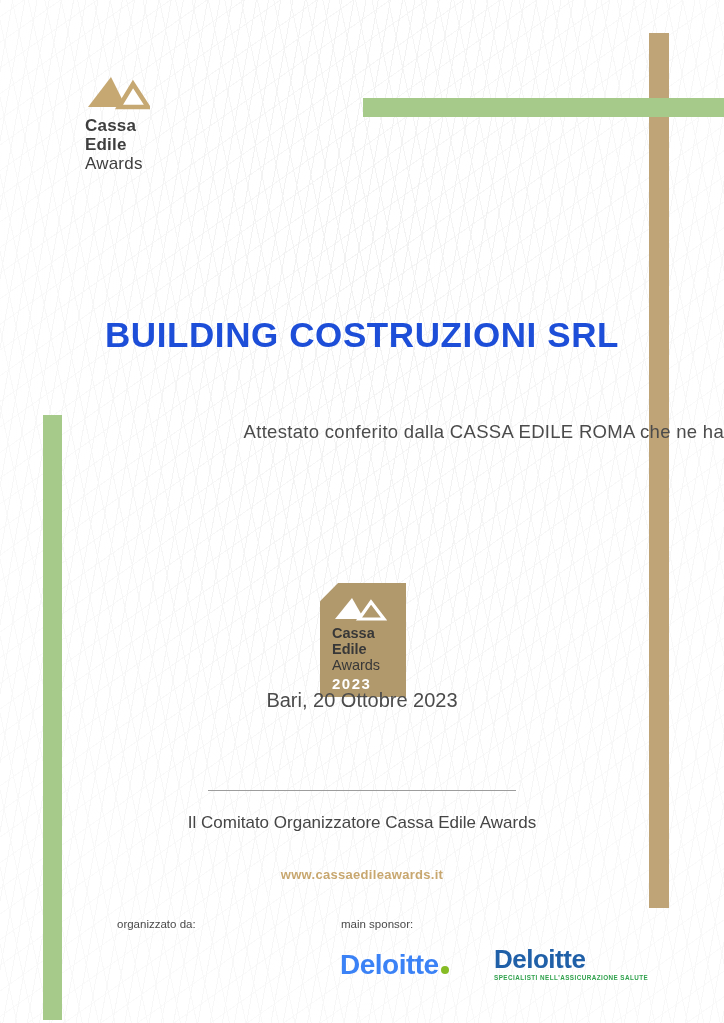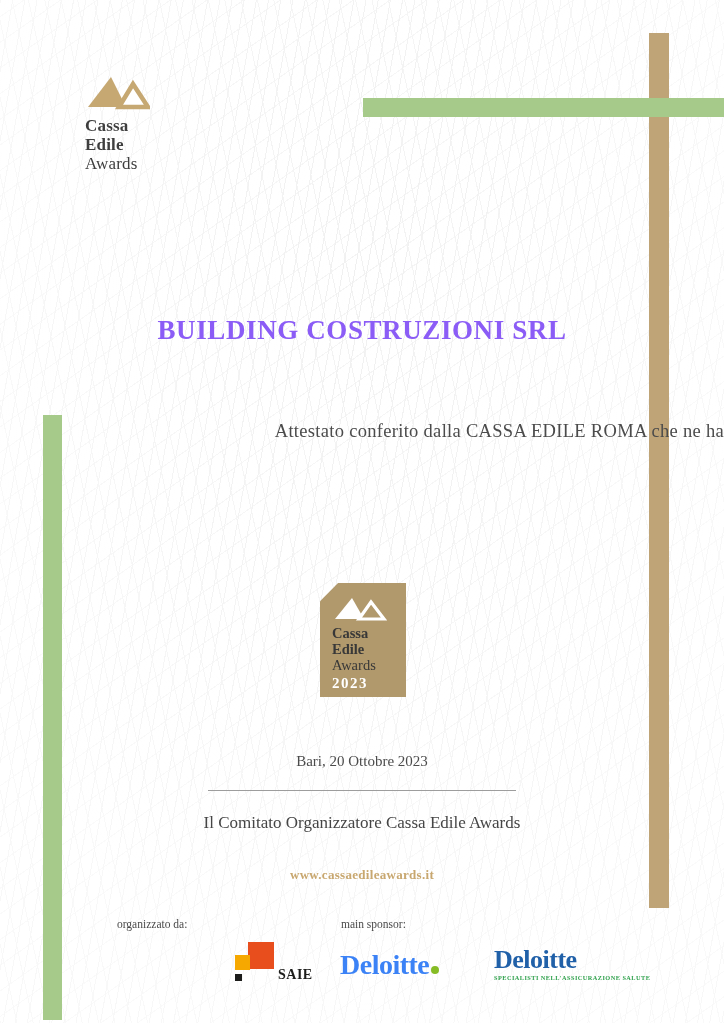--- a/index.html
+++ b/index.html
@@ -1,18 +1,18 @@
 <!DOCTYPE html>
 <html><head>
 <meta charset="utf-8">
 <style>
   html,body{margin:0;padding:0;background:#ffffff;}
   .page{
     position:relative;width:724px;height:1023px;background:#ffffff;overflow:hidden;
-    font-family:Liberation Serif, serif;color:#3d3d3d;
+    font-family:Liberation Sans, sans-serif;color:#3d3d3d;
   }
   
   .webbg{
     position:absolute;inset:0;pointer-events:none;
     background-image:
       radial-gradient(ellipse at 50% 28%, rgba(255,255,255,0) 0%, rgba(255,255,255,0.55) 75%),
       repeating-linear-gradient(100deg, #ededed 0 1px, transparent 1px 12px),
       repeating-linear-gradient(78deg, #f0f0f0 0 1px, transparent 1px 16px),
       repeating-linear-gradient(-35deg, #f2f2f2 0 1px, transparent 1px 21px);
     opacity:.8;
@@ -25,38 +25,38 @@
 
   
   .brand{position:absolute;left:85px;top:72px;}
   .brand svg{display:block;margin-left:1px;}
   .brand-text{margin-top:6px;font-size:17px;line-height:19px;color:#3e3e3e;letter-spacing:.2px;}
   .brand-text .b{font-weight:bold;}
 
   .center{position:absolute;left:0;width:724px;text-align:center;}
   .title{top:256px;font-size:29px;font-weight:bold;color:#c3a677;letter-spacing:.4px;}
   .title .year{color:#a8c87f;}
-  .recipient{top:315px;font-size:27px;font-weight:bold;color:#8b5cf6;letter-spacing:.6px;text-align:center;}
+  .recipient{top:315px;font-size:35px;font-weight:bold;color:#1d4ed8;letter-spacing:.6px;text-align:center;}
   .bodyline{font-size:18.5px;color:#4b4b4b;letter-spacing:.3px;text-align:right;}
   .body1{top:421px;}
   .body2{top:455px;}
   .category{top:491px;font-size:18.5px;color:#4b4b4b;letter-spacing:1px;}
 
   
   .badge{
     position:absolute;left:320px;top:583px;width:86px;height:114px;background:#b1996c;
     clip-path:polygon(0 16%, 21% 0, 100% 0, 100% 100%, 0 100%);
     padding:11px 0 0 12px;box-sizing:border-box;
   }
   .badge svg{display:block;margin:2px 0 4px 1px;}
   .badge-text{font-size:14.5px;line-height:16px;color:#383838;}
   .badge-text .b{font-weight:bold;}
   .badge-year{margin-top:2px;font-size:15px;font-weight:bold;color:#ffffff;letter-spacing:1.5px;}
 
-  .dateline{top:753px;font-size:15px;color:#4b4b4b;}
+  .dateline{top:689px;font-size:20px;color:#4b4b4b;}
   .divider{position:absolute;left:208px;top:790px;width:308px;border-top:1px solid #9d9d9d;}
   .committee{top:813px;font-size:17px;color:#454545;}
   .website{top:867px;font-size:13px;font-weight:bold;color:#c8a76f;letter-spacing:.3px;text-decoration:none;cursor:pointer;}
 
   
   .flabel{position:absolute;top:918px;font-size:11.5px;color:#4a4a4a;}
   .flabel.org{left:117px;}
   .flabel.sponsor{left:341px;}
 
   .cnce{position:absolute;left:106px;top:939px;display:flex;align-items:center;}
@@ -129,26 +129,20 @@
   <div class="divider"></div>
 
   <div class="center committee">Il Comitato Organizzatore Cassa Edile Awards</div>
 
   <a class="center website">www.cassaedileawards.it</a>
 
   <div class="flabel org">organizzato da:</div>
   <div class="flabel sponsor">main sponsor:</div>
 
 
-  <div class="saie">
-    <span class="saie-sq saie-big"></span>
-    <span class="saie-sq saie-orange"></span>
-    <span class="saie-sq saie-dark"></span>
-    <span class="saie-name">SAIE</span>
-  </div>
 
   <div class="deloitte">
     <span>Deloitte</span><span class="deloitte-dot"></span>
   </div>
 
   <div class="unisalute">
     <div class="unisalute-name">Deloitte</div>
     <div class="unisalute-sub">SPECIALISTI NELL'ASSICURAZIONE SALUTE</div>
   </div>
 </div>

